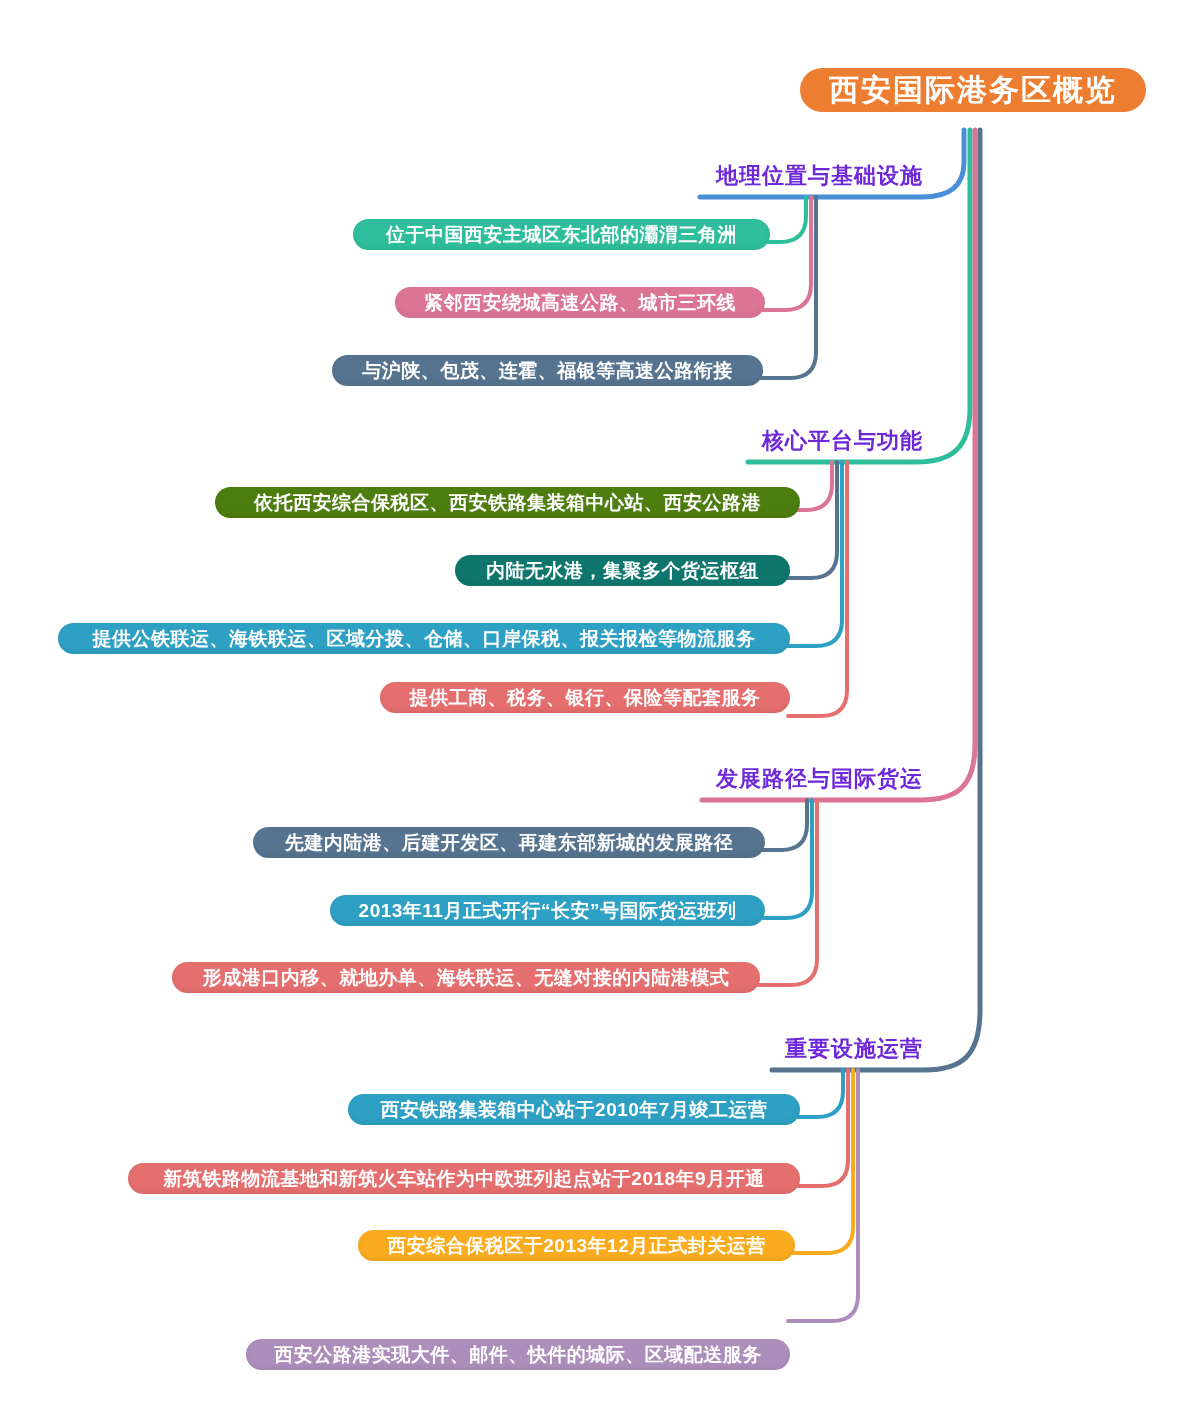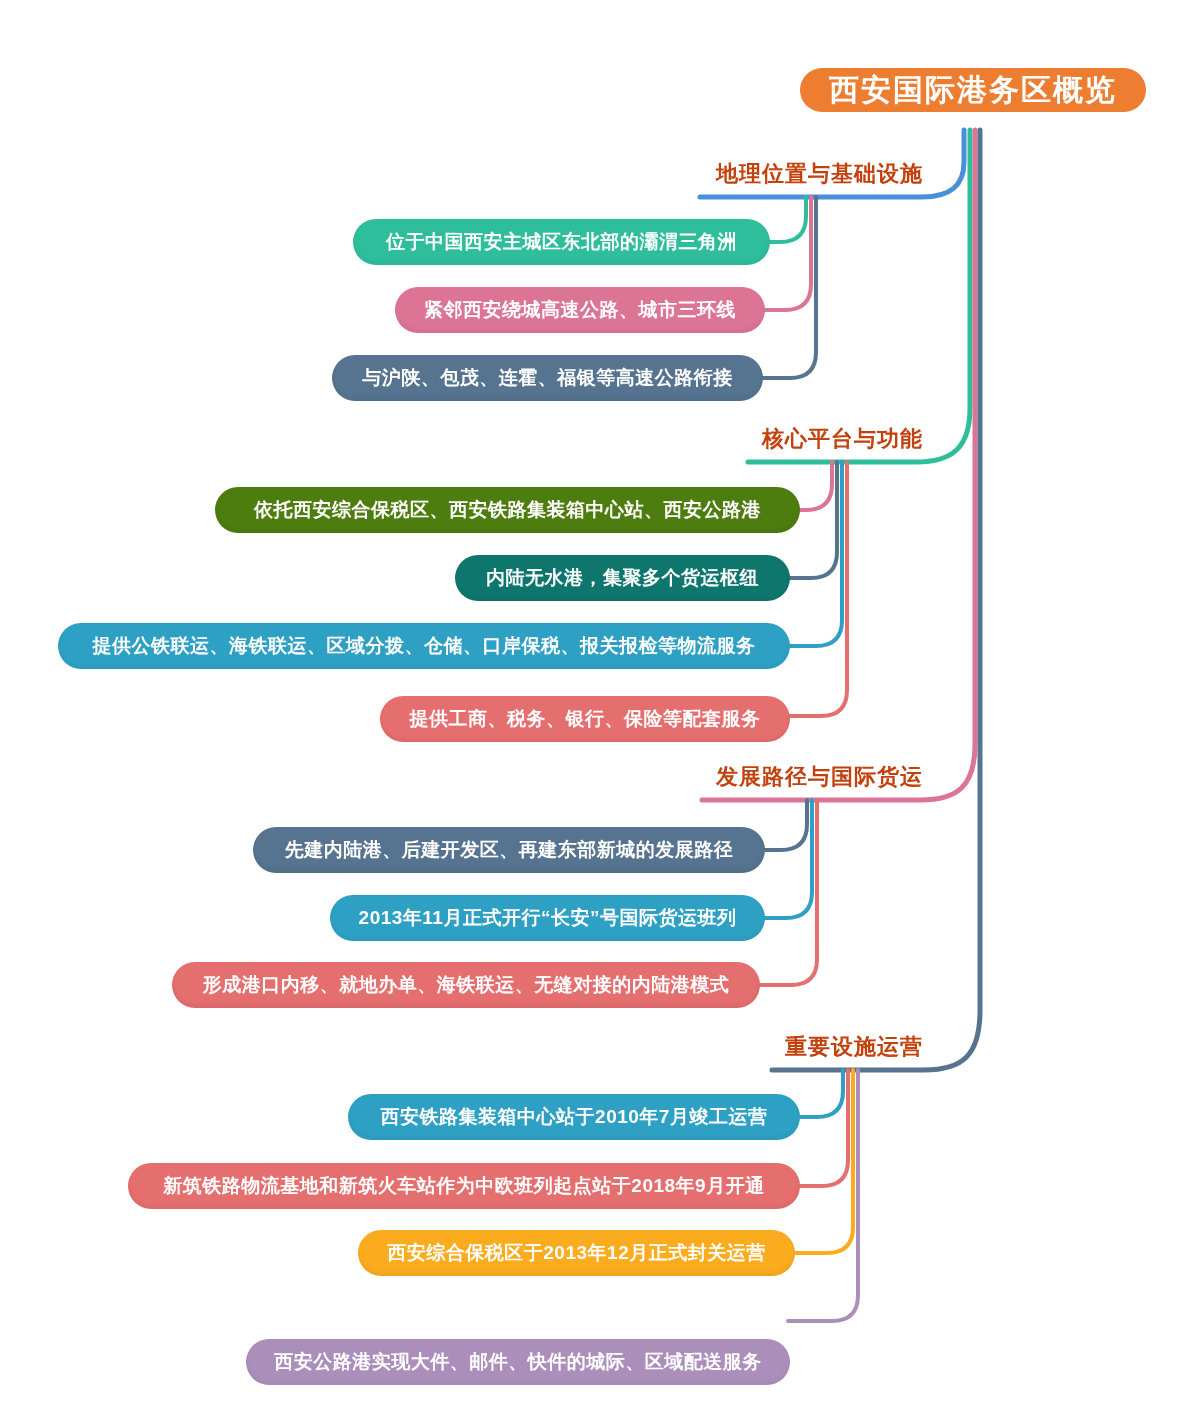--- a/index.html
+++ b/index.html
@@ -7,25 +7,25 @@
   .canvas{position:relative;width:1200px;height:1412px;background:#ffffff;overflow:hidden;}
   svg.links{position:absolute;left:0;top:0;width:1200px;height:1412px;}
   svg.links path{fill:none;stroke-linecap:round;stroke-linejoin:round;}
   .root-node{
     position:absolute;left:800px;top:68px;width:346px;height:44px;
     border-radius:32px;display:flex;align-items:center;justify-content:center;
     color:#ffffff;font-weight:bold;font-size:30px;letter-spacing:2px;white-space:nowrap;
   }
   .heading{
     position:absolute;right:277px;height:34px;line-height:34px;
-    color:#c2410c;font-weight:bold;font-size:22px;letter-spacing:1px;
-    white-space:nowrap;font-family:Liberation Mono, monospace;
+    color:#6d28d9;font-weight:bold;font-size:22px;letter-spacing:1px;
+    white-space:nowrap;
   }
   .pill{
-    position:absolute;height:46px;border-radius:23px;
+    position:absolute;height:31px;border-radius:23px;
     display:flex;align-items:center;justify-content:center;
     color:#ffffff;font-weight:bold;font-size:19px;letter-spacing:.5px;white-space:nowrap;
     box-shadow:inset 0 -3px 5px rgba(0,0,0,.05);
     text-align:center;
   }
 </style>
 </head>
 <body>
 
 <div class="canvas">
@@ -63,21 +63,21 @@
   <div class="heading" style="top:762px">发展路径与国际货运</div>
   <div class="heading" style="top:1032px">重要设施运营</div>
 
   <div class="pill" style="left: 353px; right: 430px; top: 219px; background: rgb(46, 190, 156);">位于中国西安主城区东北部的灞渭三角洲</div>
   <div class="pill" style="left: 332px; right: 437px; top: 355px; background: rgb(86, 116, 143);">与沪陕、包茂、连霍、福银等高速公路衔接</div>
   <div class="pill" style="left: 395px; right: 435px; top: 287px; background: rgb(220, 116, 149);">紧邻西安绕城高速公路、城市三环线</div>
 
   <div class="pill" style="left: 215px; right: 400px; top: 487px; background: #4d7c0f;">依托西安综合保税区、西安铁路集装箱中心站、西安公路港</div>
   <div class="pill" style="left: 455px; right: 410px; top: 555px; background: #0f766e;">内陆无水港，集聚多个货运枢纽</div>
   <div class="pill" style="left: 58px; right: 410px; top: 623px; background: rgb(46, 160, 196);">提供公铁联运、海铁联运、区域分拨、仓储、口岸保税、报关报检等物流服务</div>
-  <div class="pill" style="left: 380px; right: 410px; top: 696px; background: rgb(229, 110, 110);">提供工商、税务、银行、保险等配套服务</div>
+  <div class="pill" style="left: 380px; right: 410px; top: 682px; background: rgb(229, 110, 110);">提供工商、税务、银行、保险等配套服务</div>
 
   <div class="pill" style="left: 253px; right: 435px; top: 827px; background: rgb(86, 116, 143);">先建内陆港、后建开发区、再建东部新城的发展路径</div>
   <div class="pill" style="left: 330px; right: 435px; top: 895px; background: rgb(46, 160, 196);">2013年11月正式开行“长安”号国际货运班列</div>
   <div class="pill" style="left: 172px; right: 440px; top: 962px; background: rgb(229, 110, 110);">形成港口内移、就地办单、海铁联运、无缝对接的内陆港模式</div>
 
   <div class="pill" style="left: 348px; right: 400px; top: 1094px; background: rgb(46, 160, 196);">西安铁路集装箱中心站于2010年7月竣工运营</div>
   <div class="pill" style="left: 128px; right: 400px; top: 1163px; background: rgb(229, 110, 110);">新筑铁路物流基地和新筑火车站作为中欧班列起点站于2018年9月开通</div>
   <div class="pill" style="left: 358px; right: 405px; top: 1230px; background: rgb(250, 171, 30);">西安综合保税区于2013年12月正式封关运营</div>
   <div class="pill" style="left: 246px; right: 410px; top: 1298px; background: rgb(172, 142, 187); margin-top: 41px;">西安公路港实现大件、邮件、快件的城际、区域配送服务</div>
 

